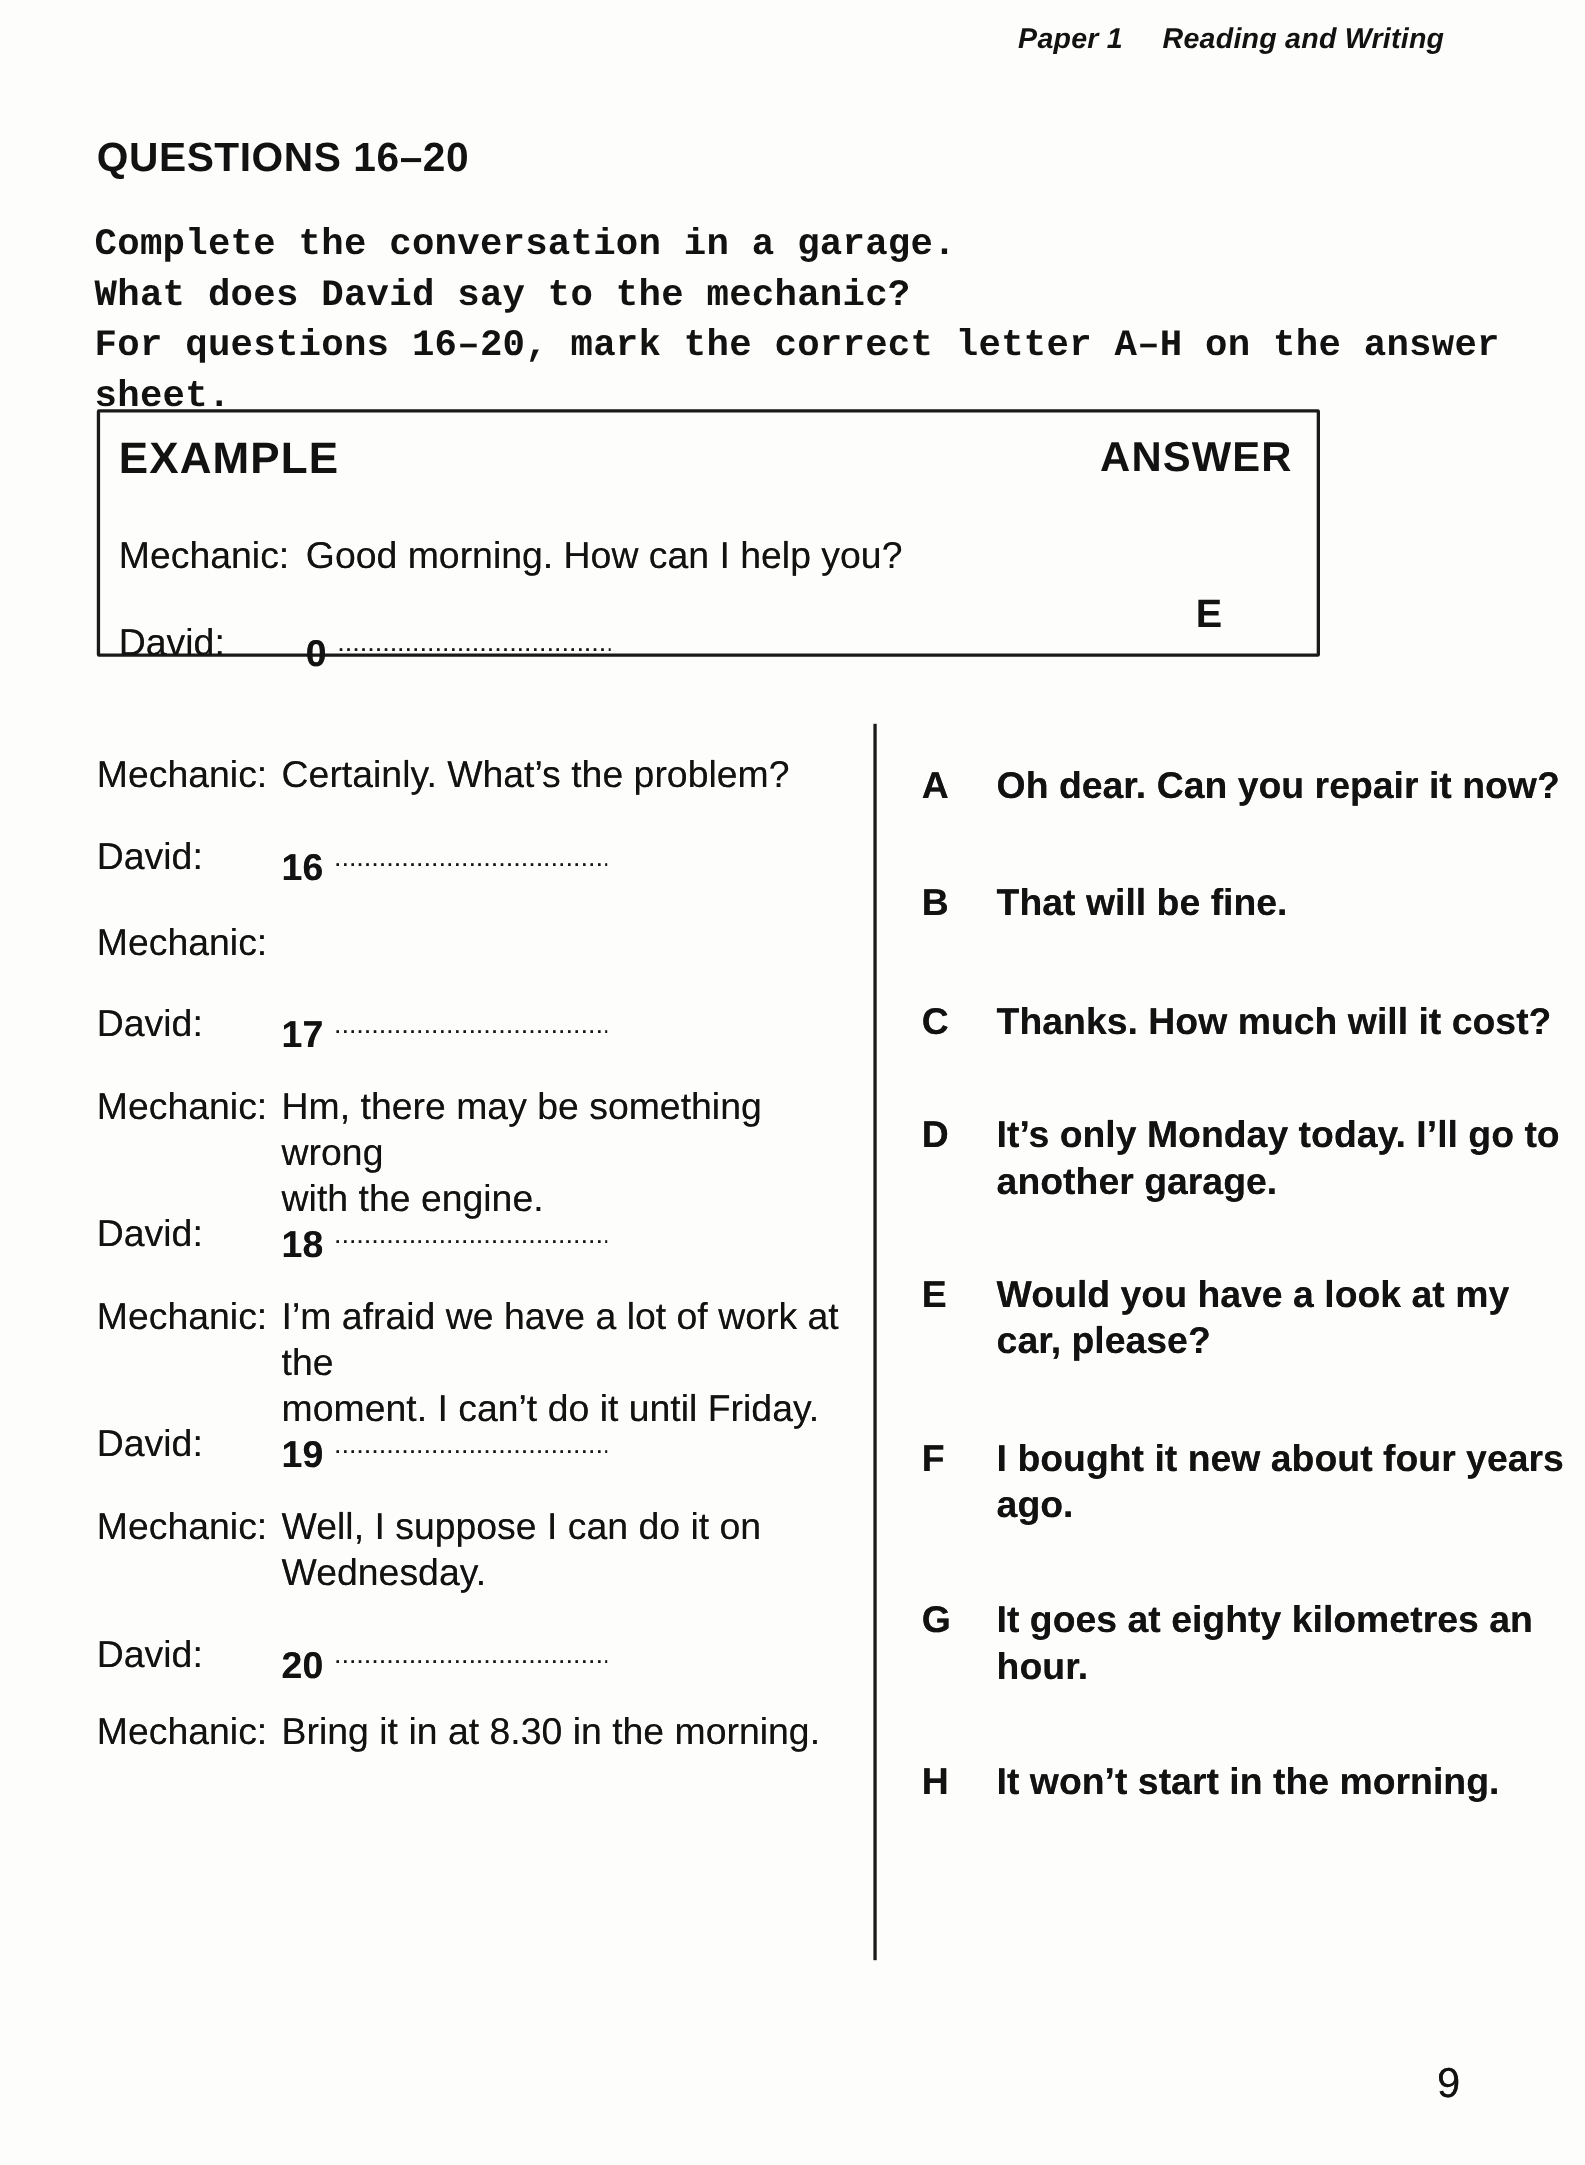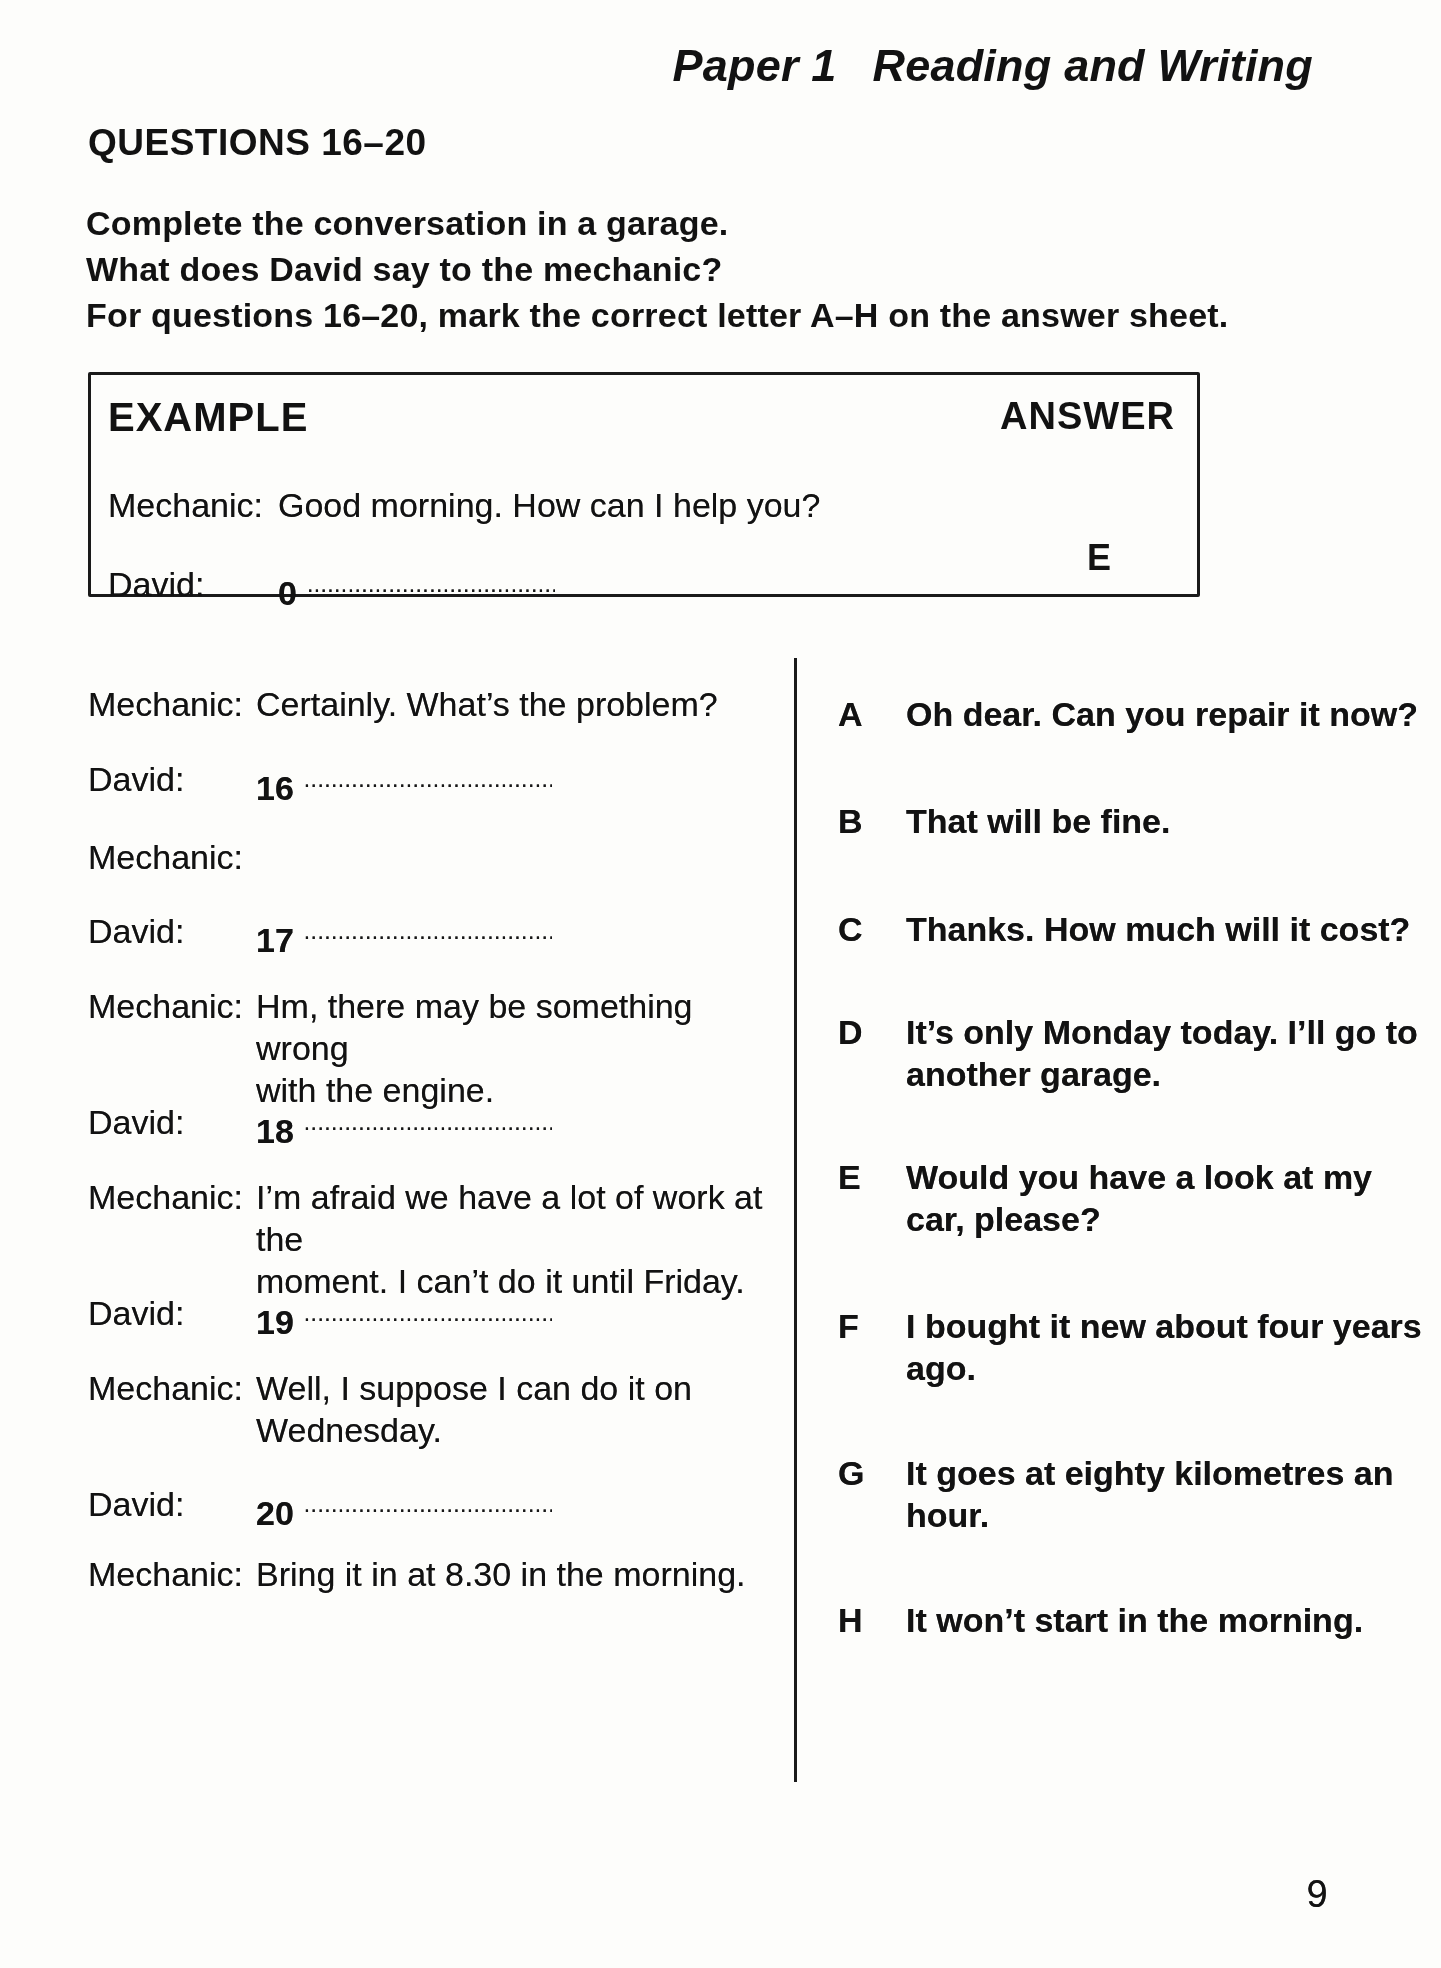--- a/index.html
+++ b/index.html
@@ -8,35 +8,36 @@
     font-family:"Liberation Sans", sans-serif;
     background:#fdfdfb;
     color:#121212;
     position:relative;
     -webkit-font-smoothing:antialiased;
   }
   .page{ position:absolute; inset:0; background:#fdfdfb; }
 
   
   .header{
-    position:absolute; top:40px; left:0; width:1313px;
-    text-align:right; font-style:italic; font-weight:700; font-size:45px;
+    position:absolute; top:20px; left:0; width:1313px;
+    text-align:right; font-style:italic; font-weight:700; font-size:26px;
     letter-spacing:0.2px;
   }
   .header .sep{ display:inline-block; width:36px; }
 
   
   .qtitle{
     position:absolute; left:88px; top:122px;
     font-size:37px; font-weight:700; letter-spacing:0.5px;
   }
   .instructions{
     position:absolute; left:86px; top:200px;
     font-size:34px; font-weight:700; line-height:46px;
     letter-spacing:0.2px;
+    font-family:Liberation Mono, monospace;
   }
 
   
   .example-box{
     position:absolute; left:88px; top:372px; width:1112px; height:225px;
     border:3px solid #1a1a1a; border-radius:2px; background:transparent;
   }
   .ex-title{ position:absolute; left:17px; top:20px; font-size:40px; font-weight:700; letter-spacing:1px; }
   .ans-title{ position:absolute; right:22px; top:20px; font-size:38px; font-weight:700; letter-spacing:1px; }
   .ex-row{ position:absolute; left:17px; display:flex; font-size:34px; line-height:42px; }

